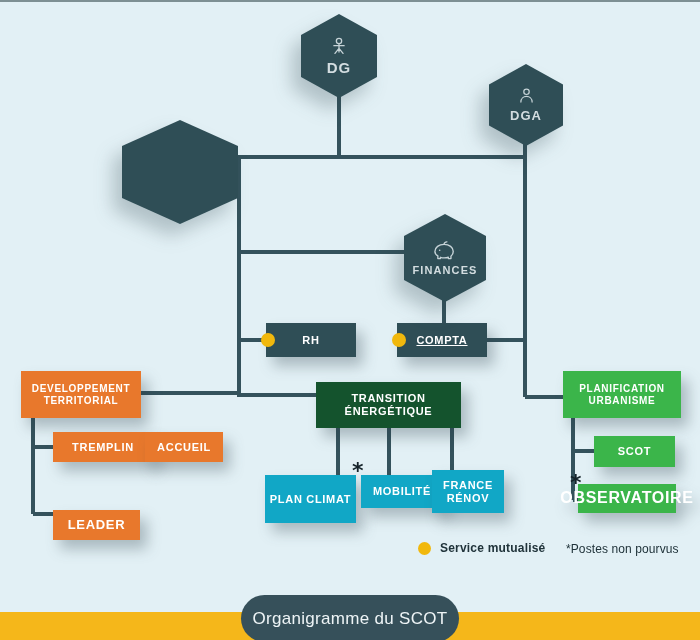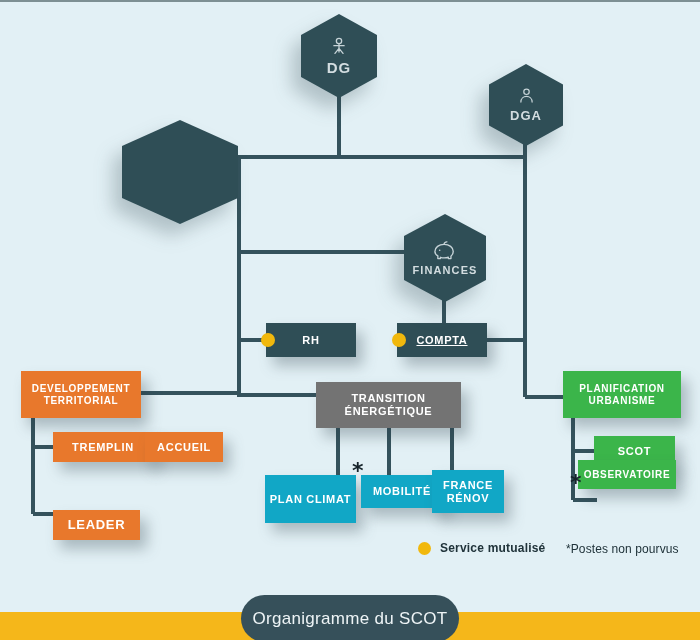--- a/index.html
+++ b/index.html
@@ -263,21 +263,21 @@
   </div>
 
   <div class="node rect-shadow" style="left:145px; top:430px; width:78px; height:30px; background:#e8782c; font-size:11px;">
     <span>ACCUEIL</span>
   </div>
 
   <div class="node rect-shadow" style="left:53px; top:508px; width:87px; height:30px; background:#e8782c; font-size:13px;">
     <span>LEADER</span>
   </div>
 
-  <div class="node rect-shadow" style="left:316px; top:380px; width:145px; height:46px; background:#737373; font-size:11px; padding:0 0;">
+  <div class="node rect-shadow" style="left:316px; top:380px; width:145px; height:46px; background:#14532d; font-size:11px; padding:0 0;">
     <span>TRANSITION ÉNERGÉTIQUE</span>
   </div>
 
   <div class="node rect-shadow" style="left:265px; top:473px; width:91px; height:48px; background:#11a7c6; font-size:11px;">
     <span>PLAN CLIMAT</span>
   </div>
 
   <div class="node rect-shadow" style="left:361px; top:473px; width:82px; height:33px; background:#11a7c6; font-size:11px;">
     <span>MOBILITÉ</span>
   </div>
@@ -288,21 +288,21 @@
   </div>
 
   <div class="node rect-shadow" style="left:563px; top:369px; width:118px; height:47px; background:#3bb54a; font-size:10px; padding:0 4px;">
     <span>PLANIFICATION URBANISME</span>
   </div>
 
   <div class="node rect-shadow" style="left:594px; top:434px; width:81px; height:31px; background:#3bb54a; font-size:11px;">
     <span>SCOT</span>
   </div>
 
-  <div class="node rect-shadow" style="left:578px; top:458px; width:98px; height:29px; background:#3bb54a; font-size:10px;">
+  <div class="node rect-shadow" style="left:578px; top:482px; width:98px; height:29px; background:#3bb54a; font-size:16px;">
     <span>OBSERVATOIRE</span>
   </div>
   <div class="star" style="left:570px; top:470px; font-size:22px;">*</div>
 
   <div id="legend" style="left:418px; top:539px;">
     <span class="legend-dot"></span>
     <span class="legend-text">Service mutualisé</span>
   </div>
   <div class="legend-note" style="left:566px; top:540px;">*Postes non pourvus</div>
 

